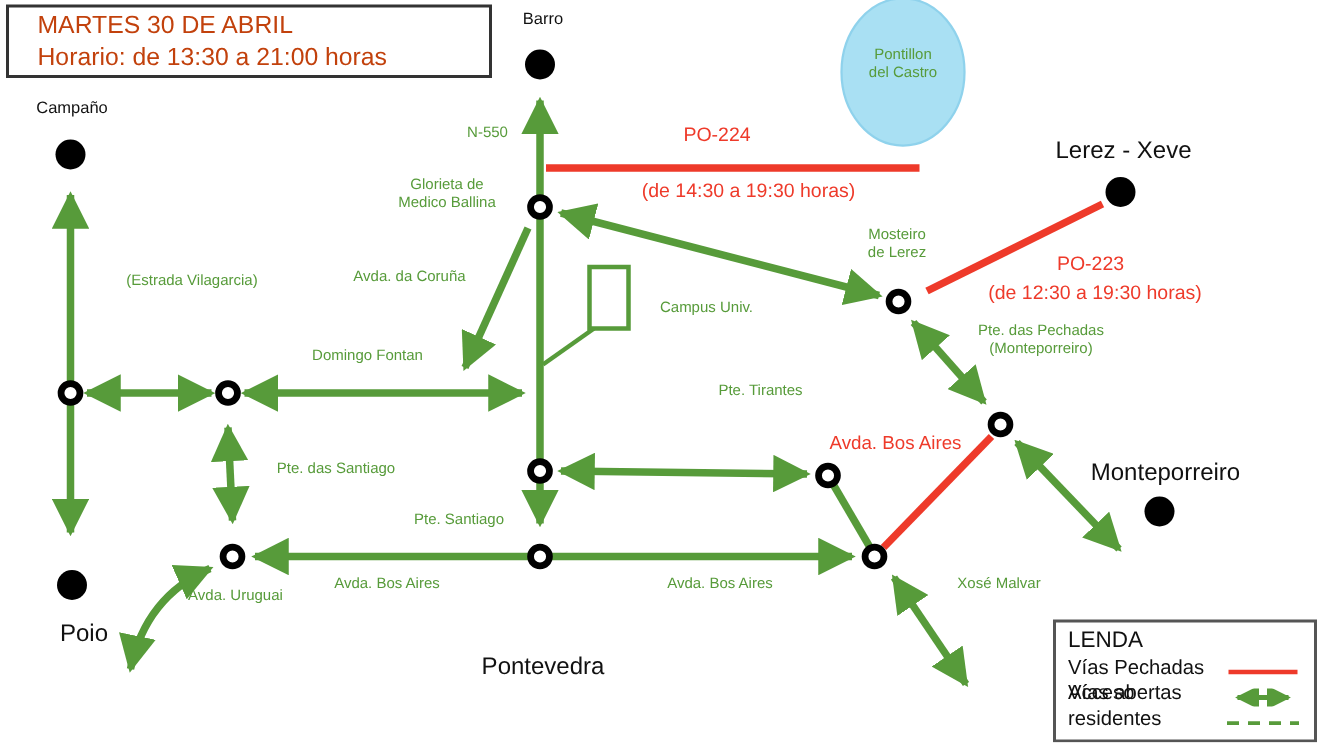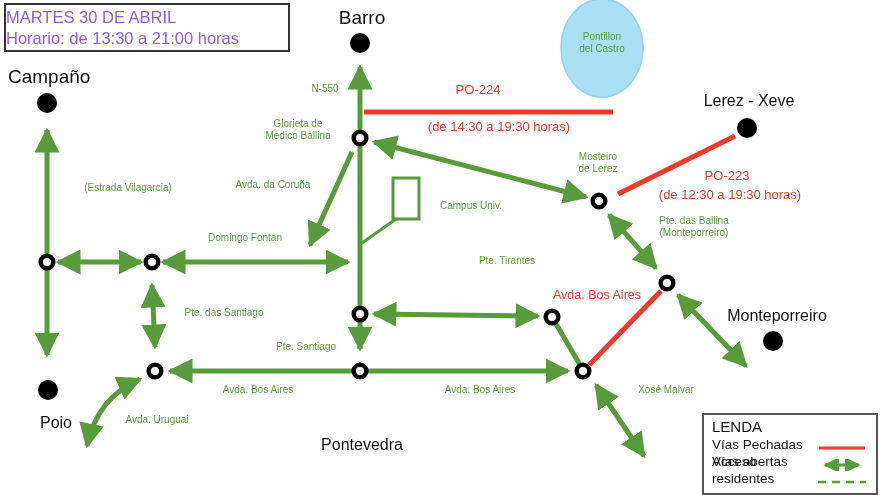--- a/index.html
+++ b/index.html
@@ -2,27 +2,27 @@
 <html><head>
 <meta charset="utf-8">
 <style>
   html,body{margin:0;padding:0;background:#fff;}
   #stage{
     position:relative;width:880px;height:495px;background:#fff;overflow:hidden;
     font-family:"Liberation Sans","DejaVu Sans",sans-serif;
   }
   #mapsvg{position:absolute;left:0;top:0;}
   .lbl{position:absolute;text-align:center;line-height:1.15;white-space:nowrap;}
-  .black{color:#111;font-size:19px;}
+  .black{color:#111;font-size:11px;}
   .big{font-size:16px;}
   .green{color:#579b3a;font-size:10px;}
   .red{color:#ee3a2a;font-size:13px;}
   #header-box{
     position:absolute;left:4px;top:3px;width:282px;border:2px solid #333;background:#fff;
-    padding:2px 0;font-size:16.5px;line-height:1.25;color:#8b5cf6;text-align:left;white-space:nowrap;
+    padding:2px 19px;font-size:16.5px;line-height:1.25;color:#c2410c;text-align:left;white-space:nowrap;
   }
   #legend-box{
     position:absolute;left:702px;top:413px;width:176px;box-sizing:border-box;
     border:2px solid #555;background:#fff;padding:3px 8px 5px 8px;color:#111;
   }
   #legend-box .lg-title{font-size:15px;line-height:1.25;}
   .lg-row{display:flex;justify-content:space-between;align-items:flex-end;font-size:13.5px;line-height:1.28;height:17px;}
   .lg-sym{width:52px;height:12px;flex:0 0 52px;}
 </style>
 </head>
@@ -115,29 +115,29 @@
   <div class="lbl green" style="left:219px;top:179px;width:108px">Avda. da Coruña</div>
   <div class="lbl green" style="left:64px;top:182px;width:128px">
     <div>(Estrada Vilagarcia)</div>
   </div>
   <div class="lbl green" style="left:193px;top:232px;width:104px">Domingo Fontan</div>
   <div class="lbl green" style="left:563px;top:151px;width:70px">
     <div>Mosteiro</div>
     <div>de Lerez</div>
   </div>
   <div class="lbl green" style="left:635px;top:215px;width:118px">
-    <div>Pte. das Ballina</div>
+    <div>Pte. das Pechadas</div>
     <div>(Monteporreiro)</div>
   </div>
   <div class="lbl green" style="left:463px;top:255px;width:88px">Pte. Tirantes</div>
   <div class="lbl green" style="left:166px;top:307px;width:116px">Pte. das Santiago</div>
   <div class="lbl green" style="left:261px;top:341px;width:90px">Pte. Santiago</div>
   <div class="lbl green" style="left:209px;top:384px;width:98px">Avda. Bos Aires</div>
   <div class="lbl green" style="left:431px;top:384px;width:98px">Avda. Bos Aires</div>
-  <div class="lbl green" style="left:111px;top:414px;width:92px">Avda. Uruguai</div>
+  <div class="lbl green" style="left:111px;top:392px;width:92px">Avda. Uruguai</div>
   <div class="lbl green" style="left:620px;top:384px;width:92px">Xosé Malvar</div>
   <div class="lbl green" style="left:426px;top:200px;width:90px">Campus Univ.</div>
 
   <div class="lbl red" style="left:438px;top:83px;width:80px">PO-224</div>
   <div class="lbl red" style="left:413px;top:120px;width:172px">(de 14:30 a 19:30 horas)</div>
   <div class="lbl red" style="left:693px;top:169px;width:68px">PO-223</div>
   <div class="lbl red" style="left:644px;top:188px;width:172px">(de 12:30 a 19:30 horas)</div>
   <div class="lbl red" style="left:547px;top:288px;width:100px;font-size:12.5px">Avda. Bos Aires</div>
 
   <div id="legend-box">

